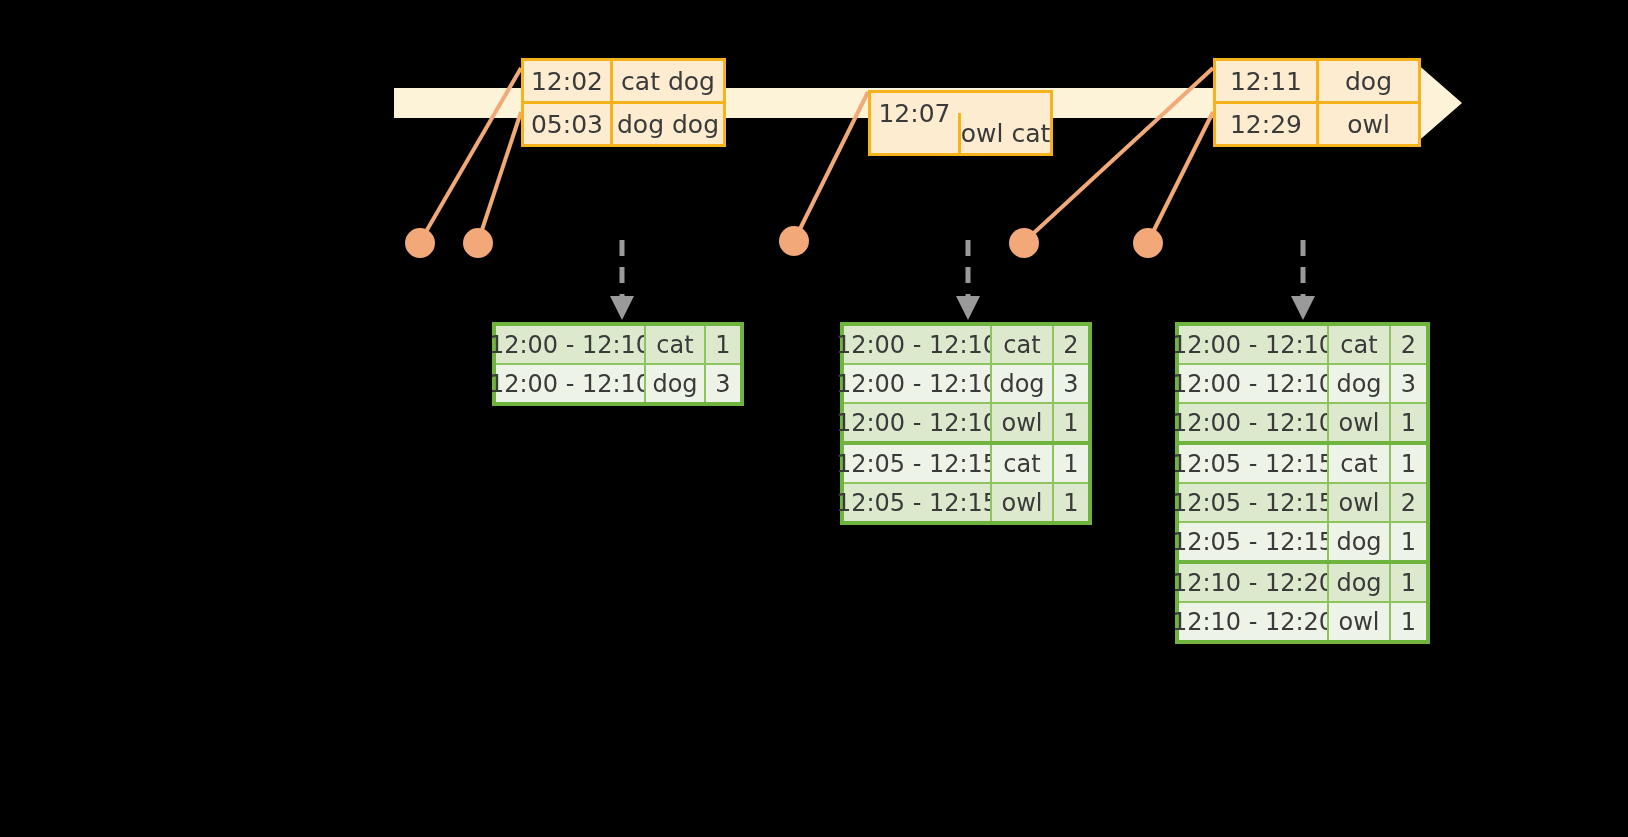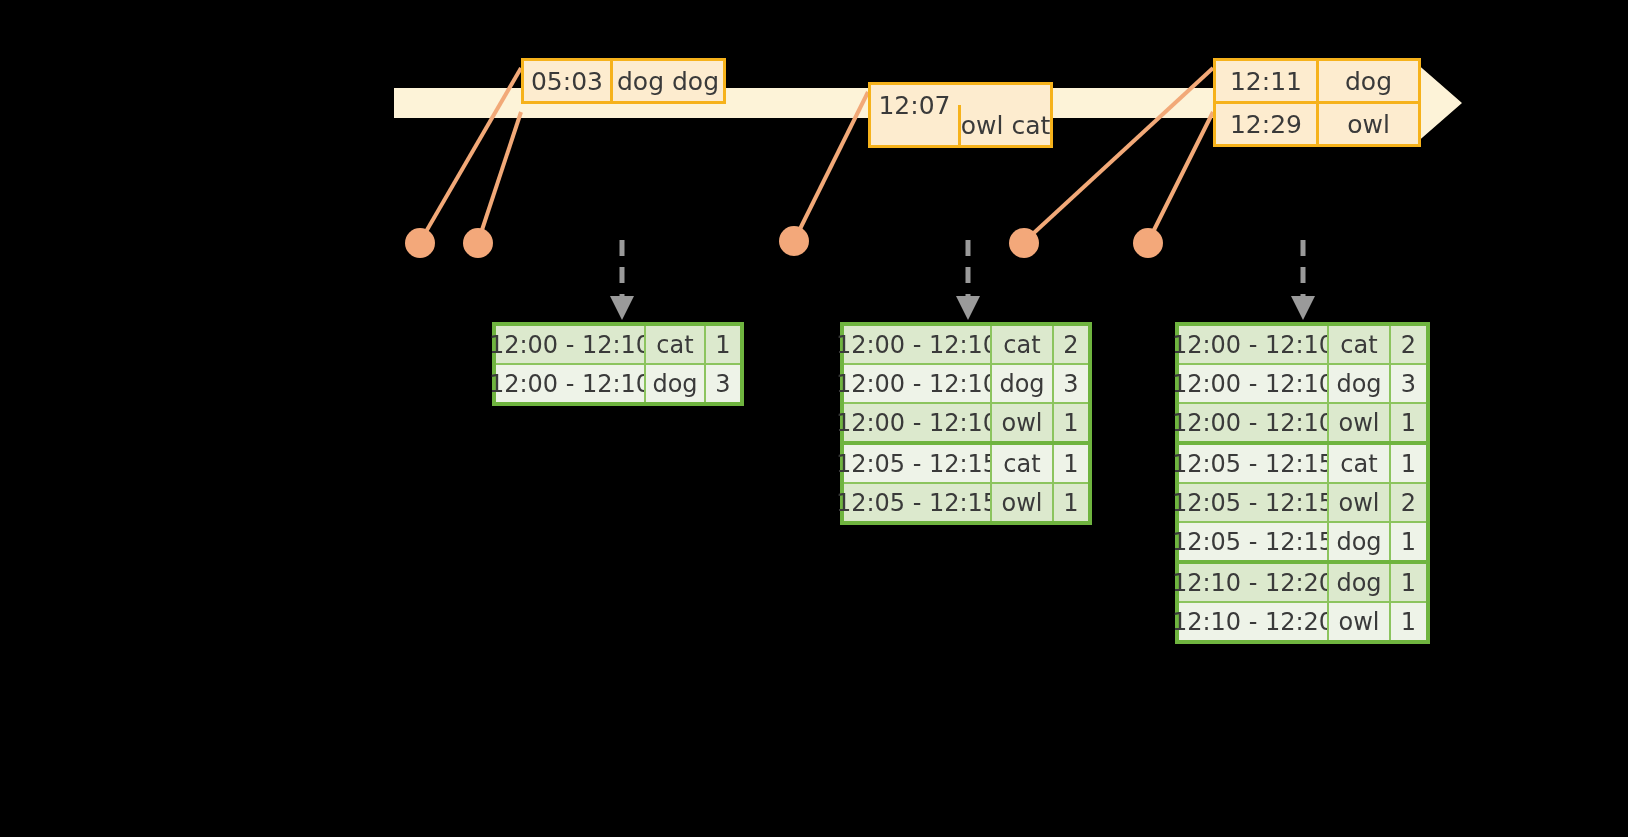--- a/index.html
+++ b/index.html
@@ -96,27 +96,31 @@
       <line x1="1303" y1="240" x2="1303" y2="296"></line>
     </g>
     <g fill="#9a9a9a">
       <path d="M610 296 L634 296 L622 320 Z"></path>
       <path d="M956 296 L980 296 L968 320 Z"></path>
       <path d="M1291 296 L1315 296 L1303 320 Z"></path>
     </g>
   </svg>
 
   <div class="evt-group g1" style="left:521px;top:58px;">
+    <div class="evt-row shade-a">
+      <div class="evt-cell time">12:02</div>
+      <div class="evt-cell payload">cat dog</div>
+    </div>
     <div class="evt-row shade-b">
       <div class="evt-cell time">05:03</div>
       <div class="evt-cell payload">dog dog</div>
     </div>
   </div>
 
-  <div class="evt-group g2" style="left:868px;top:82px;text-align:right;">
+  <div class="evt-group g2" style="left:868px;top:90px;text-align:right;">
     <div class="evt-row shade-a">
       <div class="evt-cell time">12:07</div>
       <div class="evt-cell payload">owl cat</div>
     </div>
   </div>
 
   <div class="evt-group g3" style="left:1213px;top:58px;">
     <div class="evt-row shade-a">
       <div class="evt-cell time">12:11</div>
       <div class="evt-cell payload">dog</div>

